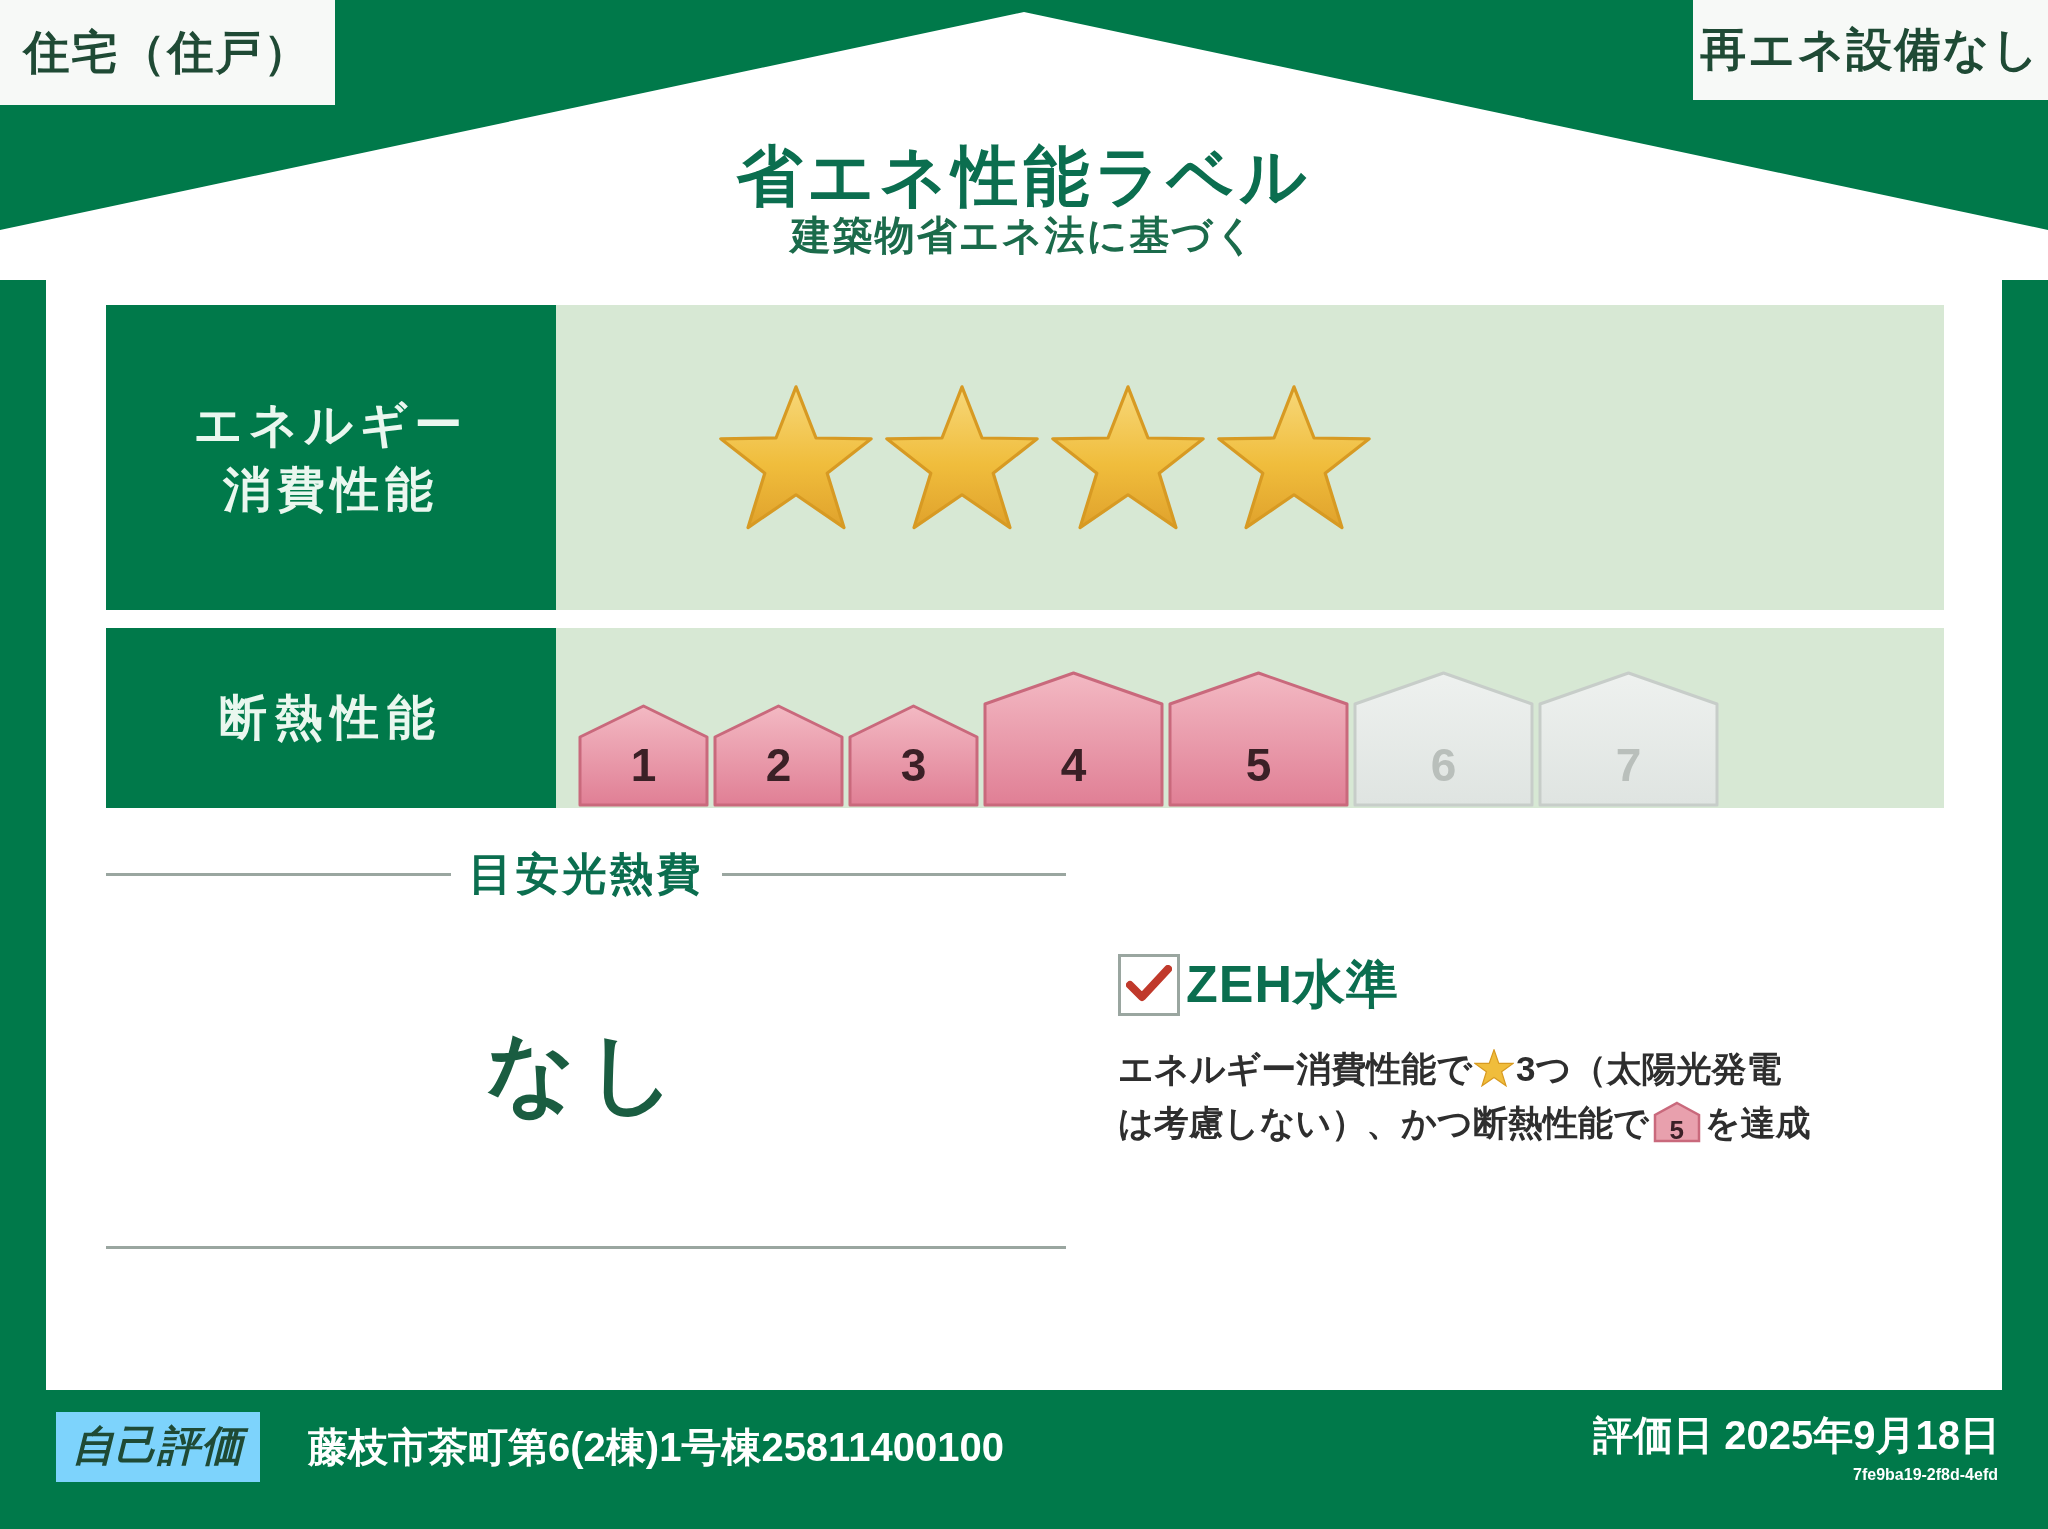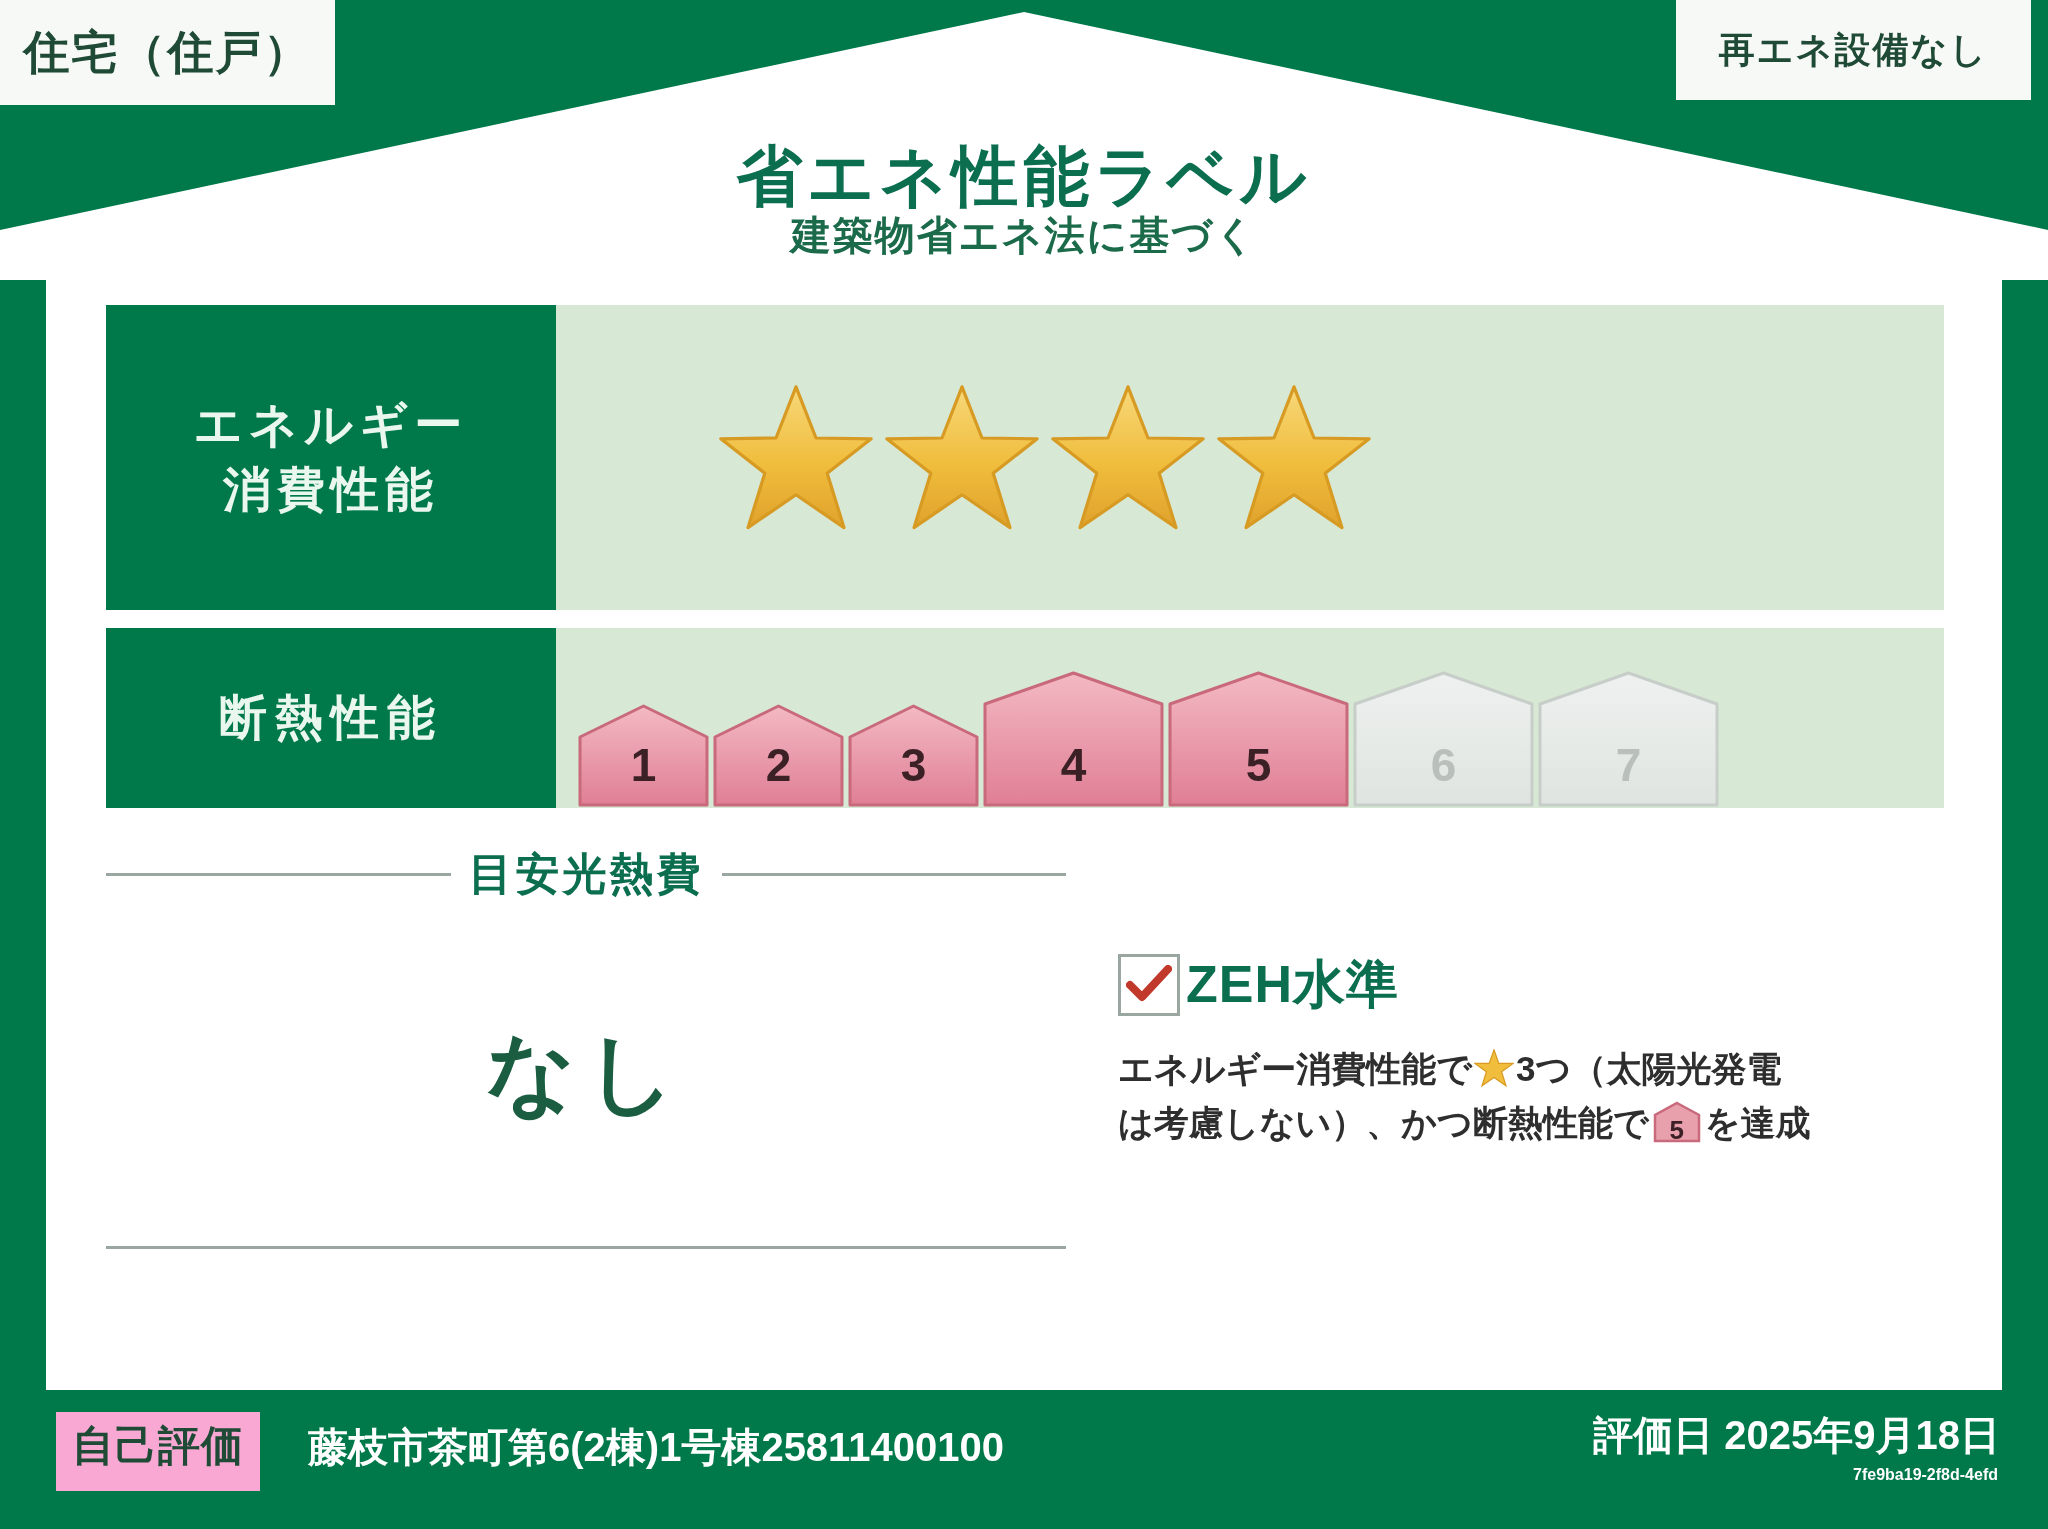--- a/index.html
+++ b/index.html
@@ -53,23 +53,23 @@
     display: flex;
     align-items: center;
     justify-content: center;
   }
   #badge-building-type {
     left: 0; top: 0;
     width: 335px; height: 105px;
     font-size: 46px;
   }
   #badge-renewable {
-    right: 17px; top: 0;
+    right: 0; top: 0;
     width: 355px; height: 100px;
-    font-size: 36px;
+    font-size: 46px;
   }
 
   
   .header-titles {
     position: absolute;
     left: 0;
     top: 128px;
     width: 2048px;
     text-align: center;
     z-index: 5;
@@ -251,26 +251,27 @@
     bottom: 0;
     width: 2048px;
     height: 139px;
     z-index: 6;
     color: #ffffff;
   }
   #footer-eval-badge {
     position: absolute;
     left: 56px;
     top: 22px;
-    background: #f9a8d4;
+    background: #7dd3fc;
     color: #1f4a35;
     font-weight: bold;
     font-size: 42px;
     letter-spacing: 1px;
-    padding: 6px 16px 17px;
+    padding: 6px 16px 8px;
+    font-style: italic;
   }
   #footer-address {
     position: absolute;
     left: 308px;
     top: 30px;
     font-size: 40px;
     font-weight: bold;
     letter-spacing: 0px;
     white-space: nowrap;
   }

